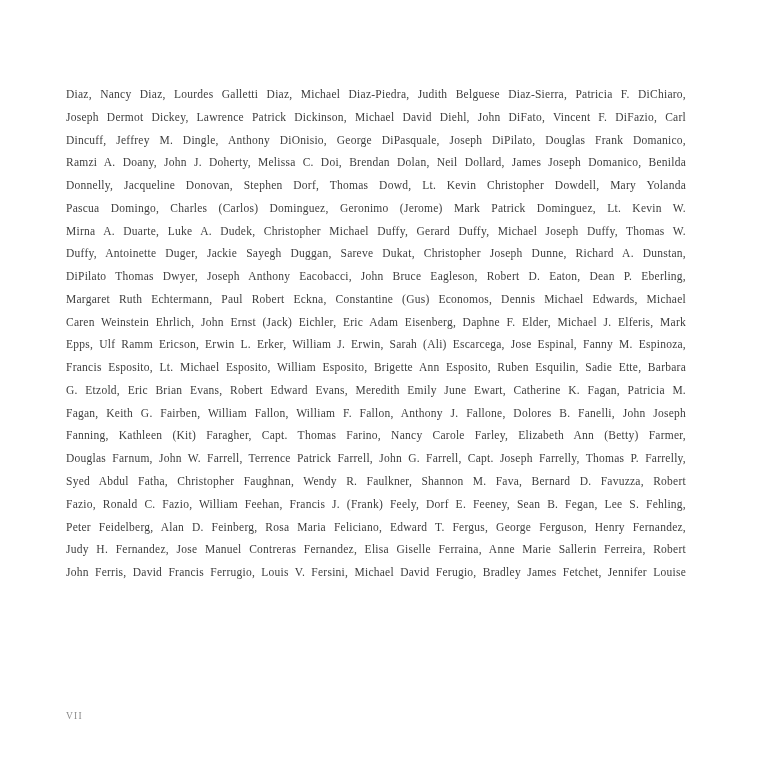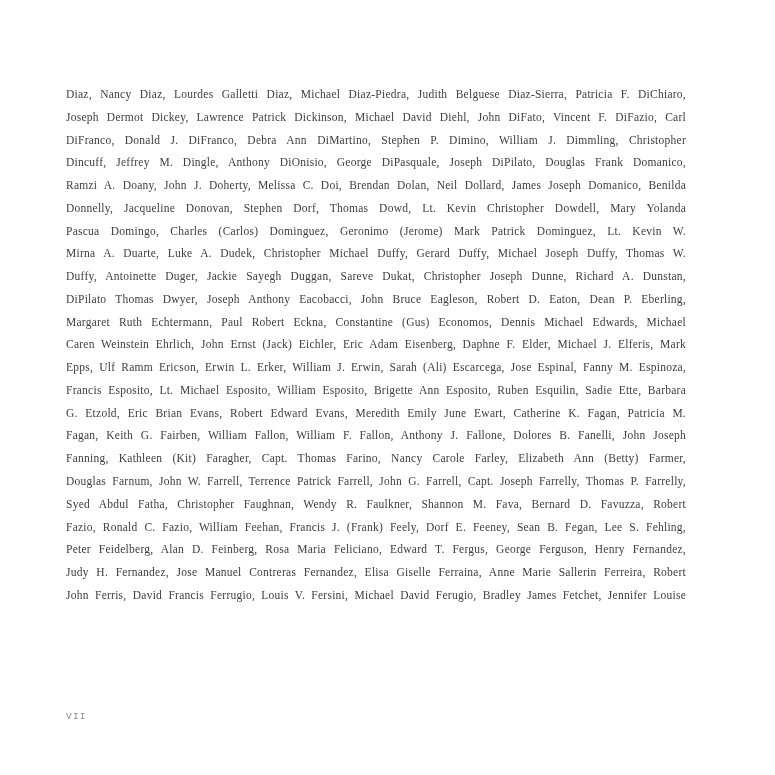--- a/index.html
+++ b/index.html
@@ -30,32 +30,30 @@
     letter-spacing: 0.25px;
     white-space: normal;
   }
   .folio {
     position: absolute;
     left: 66px;
     top: 711px;
     font-size: 9.5px;
     letter-spacing: 1.2px;
     color: #8b8b8b;
-    font-family: Liberation Mono, monospace;
   }
 </style>
 </head>
 <body>
 
 <div class="page">
   <div class="name-list">
 
   <div class="name-line">Diaz, Nancy Diaz, Lourdes Galletti Diaz, Michael Diaz-Piedra, Judith Belguese Diaz-Sierra, Patricia F. DiChiaro,</div>
       <div class="name-line">Joseph Dermot Dickey, Lawrence Patrick Dickinson, Michael David Diehl, John DiFato, Vincent F. DiFazio, Carl</div>
-      <div class="name-line">DiFranco, Donald J. DiFranco, Debra Ann DiMartino, Stephen P. Dimino, William J. Dimmling, Christopher</div>
       <div class="name-line">Dincuff, Jeffrey M. Dingle, Anthony DiOnisio, George DiPasquale, Joseph DiPilato, Douglas Frank Domanico,</div>
       <div class="name-line">Ramzi A. Doany, John J. Doherty, Melissa C. Doi, Brendan Dolan, Neil Dollard, James Joseph Domanico, Benilda</div>
       <div class="name-line">Donnelly, Jacqueline Donovan, Stephen Dorf, Thomas Dowd, Lt. Kevin Christopher Dowdell, Mary Yolanda</div>
       <div class="name-line">Pascua Domingo, Charles (Carlos) Dominguez, Geronimo (Jerome) Mark Patrick Dominguez, Lt. Kevin W.</div>
       <div class="name-line">Mirna A. Duarte, Luke A. Dudek, Christopher Michael Duffy, Gerard Duffy, Michael Joseph Duffy, Thomas W.</div>
       <div class="name-line">Duffy, Antoinette Duger, Jackie Sayegh Duggan, Sareve Dukat, Christopher Joseph Dunne, Richard A. Dunstan,</div>
       <div class="name-line">DiPilato Thomas Dwyer, Joseph Anthony Eacobacci, John Bruce Eagleson, Robert D. Eaton, Dean P. Eberling,</div>
       <div class="name-line">Margaret Ruth Echtermann, Paul Robert Eckna, Constantine (Gus) Economos, Dennis Michael Edwards, Michael</div>
       <div class="name-line">Caren Weinstein Ehrlich, John Ernst (Jack) Eichler, Eric Adam Eisenberg, Daphne F. Elder, Michael J. Elferis, Mark</div>
       <div class="name-line">Epps, Ulf Ramm Ericson, Erwin L. Erker, William J. Erwin, Sarah (Ali) Escarcega, Jose Espinal, Fanny M. Espinoza,</div>

